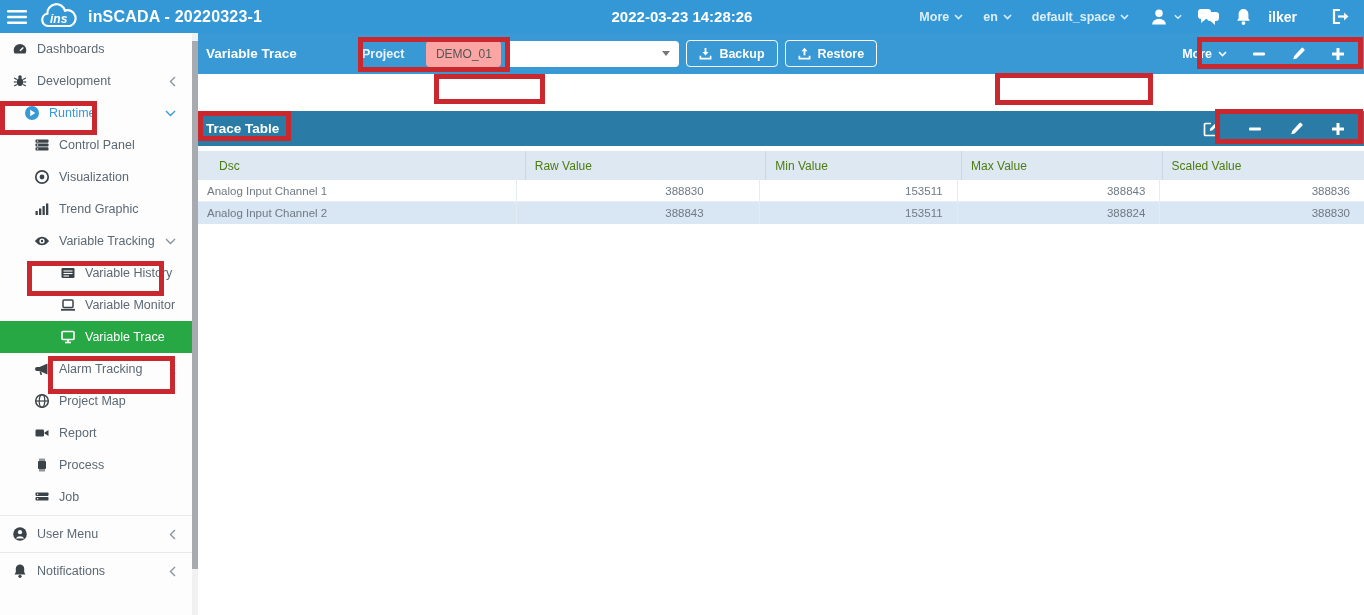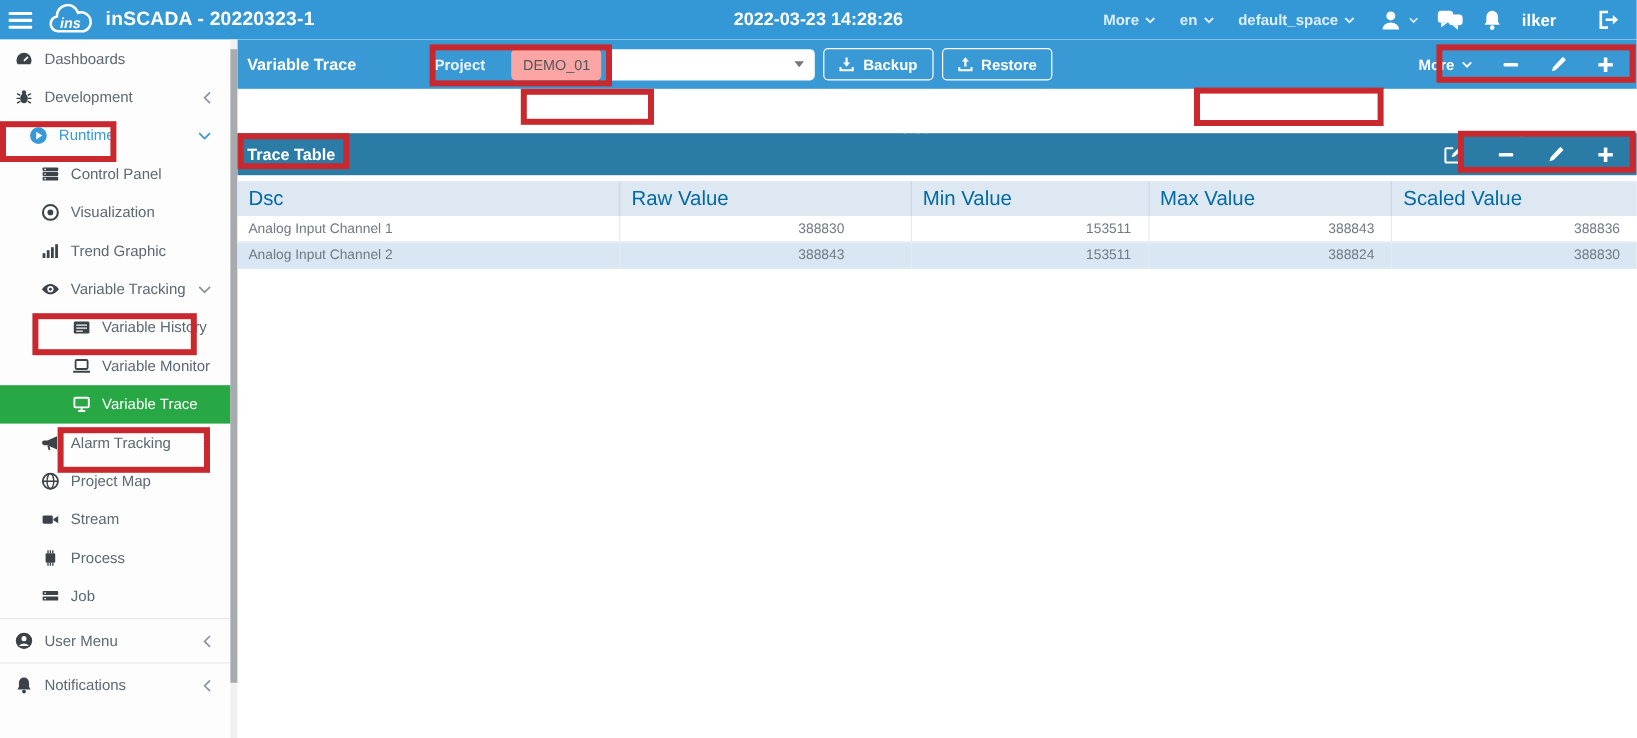--- a/index.html
+++ b/index.html
@@ -61,21 +61,21 @@
     font-size:12.5px; font-weight:bold; color:#fff; cursor:pointer;margin-top:32px; }
   .tab.inactive { background:#a9b6bf; }
   .tab.active { background:#3899d5; }
 
   .trace-header { height:35px; margin-top:6px; background:#2a7ca6; display:flex; align-items:center;
     color:#fff; padding:0 10px 0 8px; }
   .trace-title { font-size:13.5px; font-weight:bold; }
   .trace-right { margin-left:auto; display:flex; align-items:center; gap:26px; padding-right:8px; }
 
   .table { margin-top:5px; }
-  .t-head { height:29px; display:flex; background:#dde8f2; color:#0369a1; font-size:17px; }
+  .t-head { height:29px; display:flex; background:#dde8f2; color:#4d7c0f; font-size:12px;padding-left:12px; }
   .t-head .t-cell { display:flex; align-items:center; border-left:1px solid #c9d6e4; }
   .t-head .t-cell:first-child { border-left:none; }
   .t-row { height:22px; display:flex; font-size:11.5px; color:#6f7a84; }
   .t-row .t-cell { display:flex; align-items:center; border-left:1px solid #e3ebf3; }
   .t-row .t-cell:first-child { border-left:none; }
   .t-row.odd { background:#fff; border-bottom:1px solid #e8eef5; }
   .t-row.even { background:#d9e6f3; }
   .t-cell { padding-left:9px; }
   .c0 { width:330px; } .c1 { width:209px; } .c2 { width:205px;margin-left:41px; } .c3 { width:210px; } .c4 { width:212px; }
   .num { justify-content:flex-end; padding-right:14px; padding-left:4px; }
@@ -337,21 +337,21 @@
     <span class="sb-label">Project Map</span>
   </div>
 
   <div class="sb-item lvl1">
     <span class="sb-ico">
         <svg width="16" height="16" viewBox="0 0 16 16">
           <rect x="1.5" y="4.5" width="8.5" height="7" rx="1.2" fill="#3b4349"></rect>
           <path d="M10.5 7.5L14.5 5v6l-4-2.5z" fill="#3b4349"></path>
         </svg>
       </span>
-    <span class="sb-label">Stream</span>
+    <span class="sb-label">Report</span>
   </div>
 
   <div class="sb-item lvl1">
     <span class="sb-ico">
         <svg width="16" height="16" viewBox="0 0 16 16">
           <rect x="4" y="4" width="8" height="8" rx="1" fill="#3b4349"></rect>
           <g stroke="#3b4349" stroke-width="1.1">
             <line x1="6" y1="1.5" x2="6" y2="4"></line>
             <line x1="8" y1="1.5" x2="8" y2="4"></line>
             <line x1="10" y1="1.5" x2="10" y2="4"></line>

